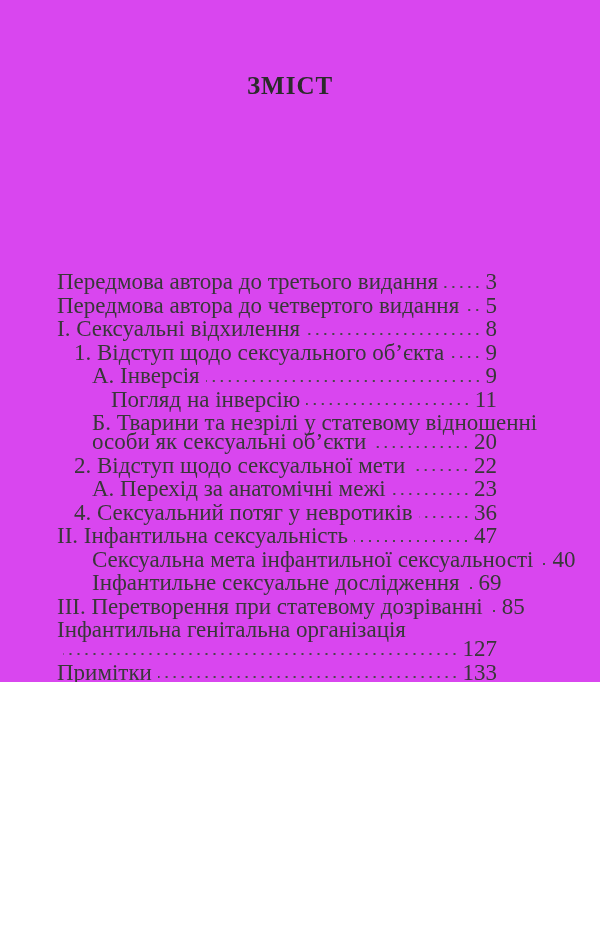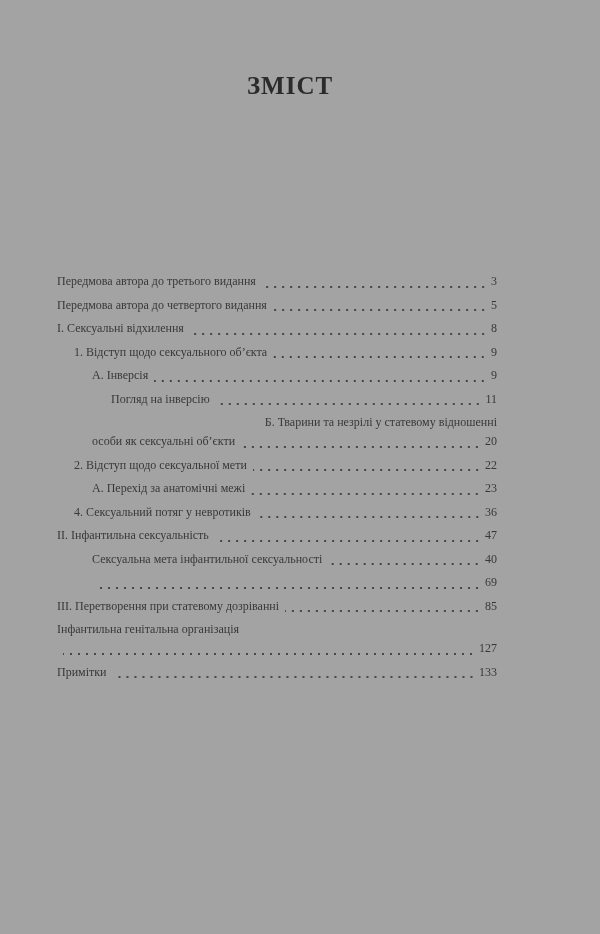--- a/index.html
+++ b/index.html
@@ -3,22 +3,22 @@
 <meta charset="utf-8">
 <style>
   html, body {
     margin: 0;
     padding: 0;
     background: #ffffff;
   }
   .page {
     position: relative;
     width: 600px;
-    height: 934px;
-    background: #a3a3a3;
+    height: 682px;
+    background: #d946ef;
     overflow: hidden;
     font-family: "Liberation Serif", "DejaVu Serif", serif;
     color: #383838;
   }
   .title {
     position: absolute;
     top: 73px;
     left: 0;
     width: 600px;
     margin: 0;
@@ -31,21 +31,21 @@
     color: #2b2b2b;
   }
   .toc {
     position: absolute;
     left: 57px;
     top: 272px;
     width: 440px;
     display: flex;
     flex-direction: column;
     gap: 4.5px;
-    font-size: 12px;
+    font-size: 23px;
     line-height: 19px;
   }
   .toc-entry.lv1 { padding-left: 17px; }
   .toc-entry.lv2 { padding-left: 35px; text-align: right; }
   .toc-entry.lv3 { padding-left: 54px; }
   .toc-line { white-space: nowrap; }
   .leader-row {
     display: flex;
     align-items: baseline;
   }
@@ -148,20 +148,21 @@
       </div>
       <div class="toc-entry lv2">
         <div class="toc-line leader-row">
           <span class="entry-text">Сексуальна мета інфантильної сексуальності</span>
           <span class="dots"></span>
           <span class="page-num">40</span>
         </div>
       </div>
       <div class="toc-entry lv2">
         <div class="toc-line leader-row">
+          <span class="entry-text">Інфантильне сексуальне дослідження</span>
           <span class="dots"></span>
           <span class="page-num">69</span>
         </div>
       </div>
       <div class="toc-entry lv0">
         <div class="toc-line leader-row">
           <span class="entry-text">III. Перетворення при статевому дозріванні</span>
           <span class="dots"></span>
           <span class="page-num">85</span>
         </div>

